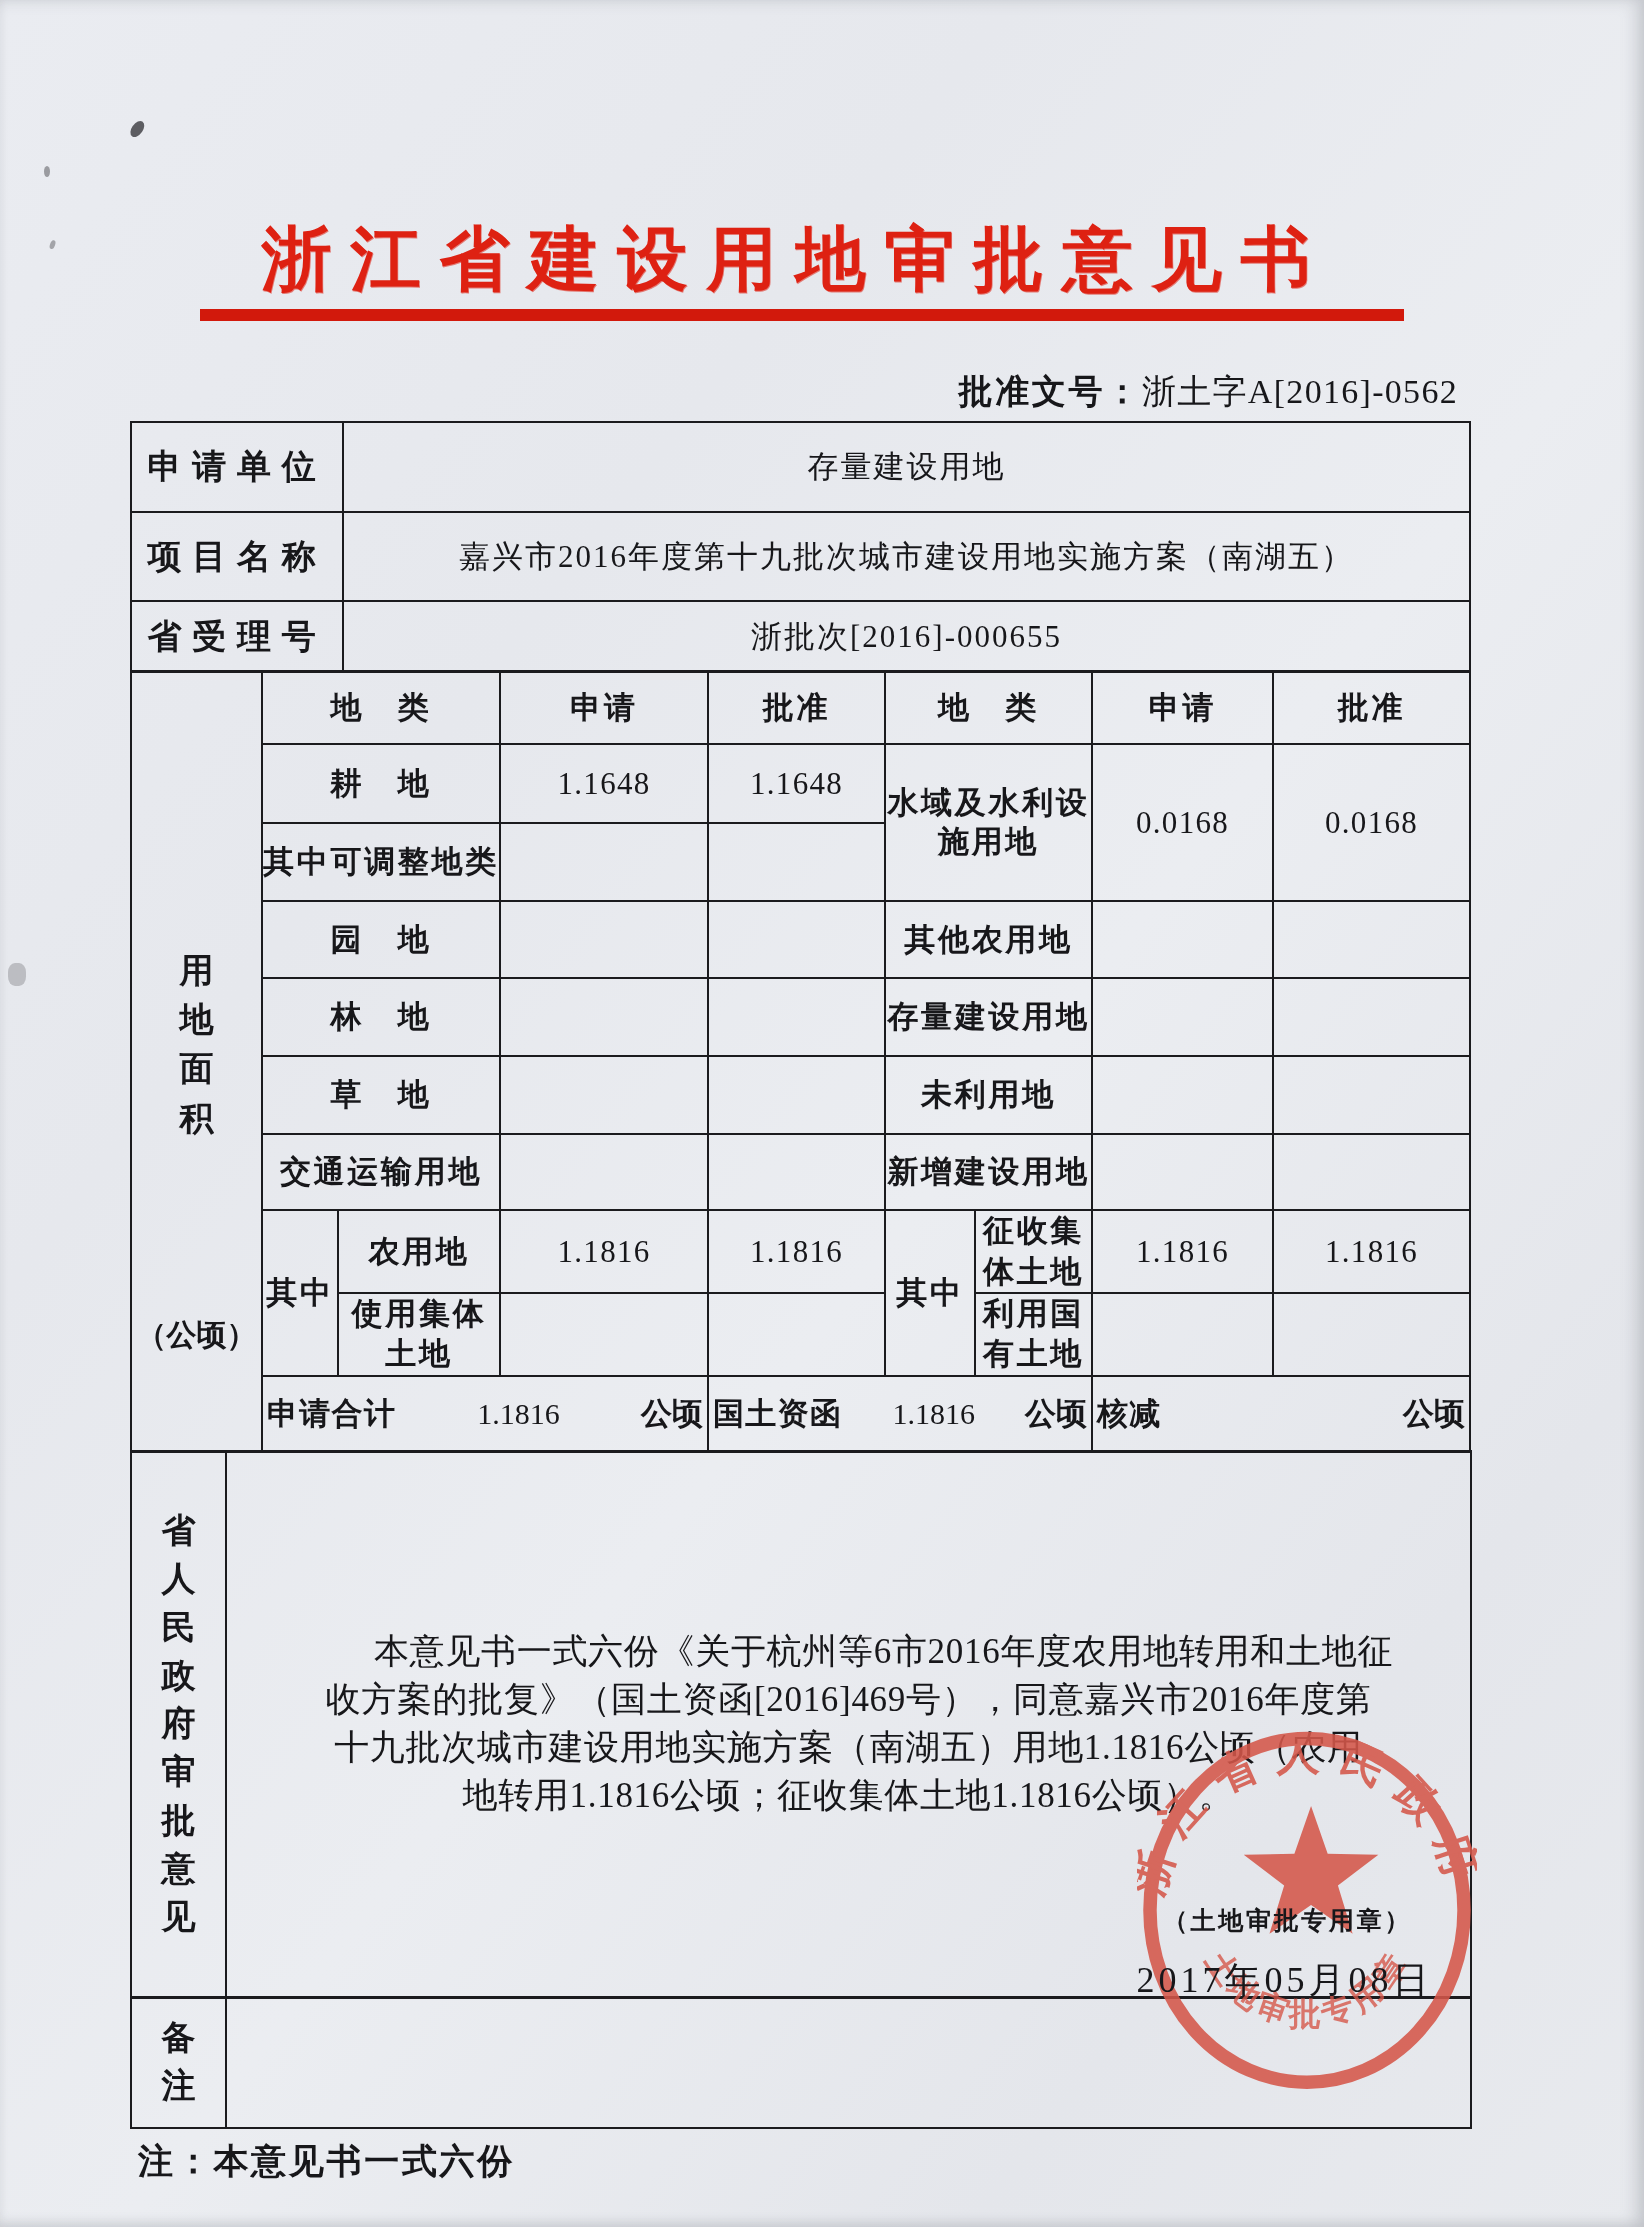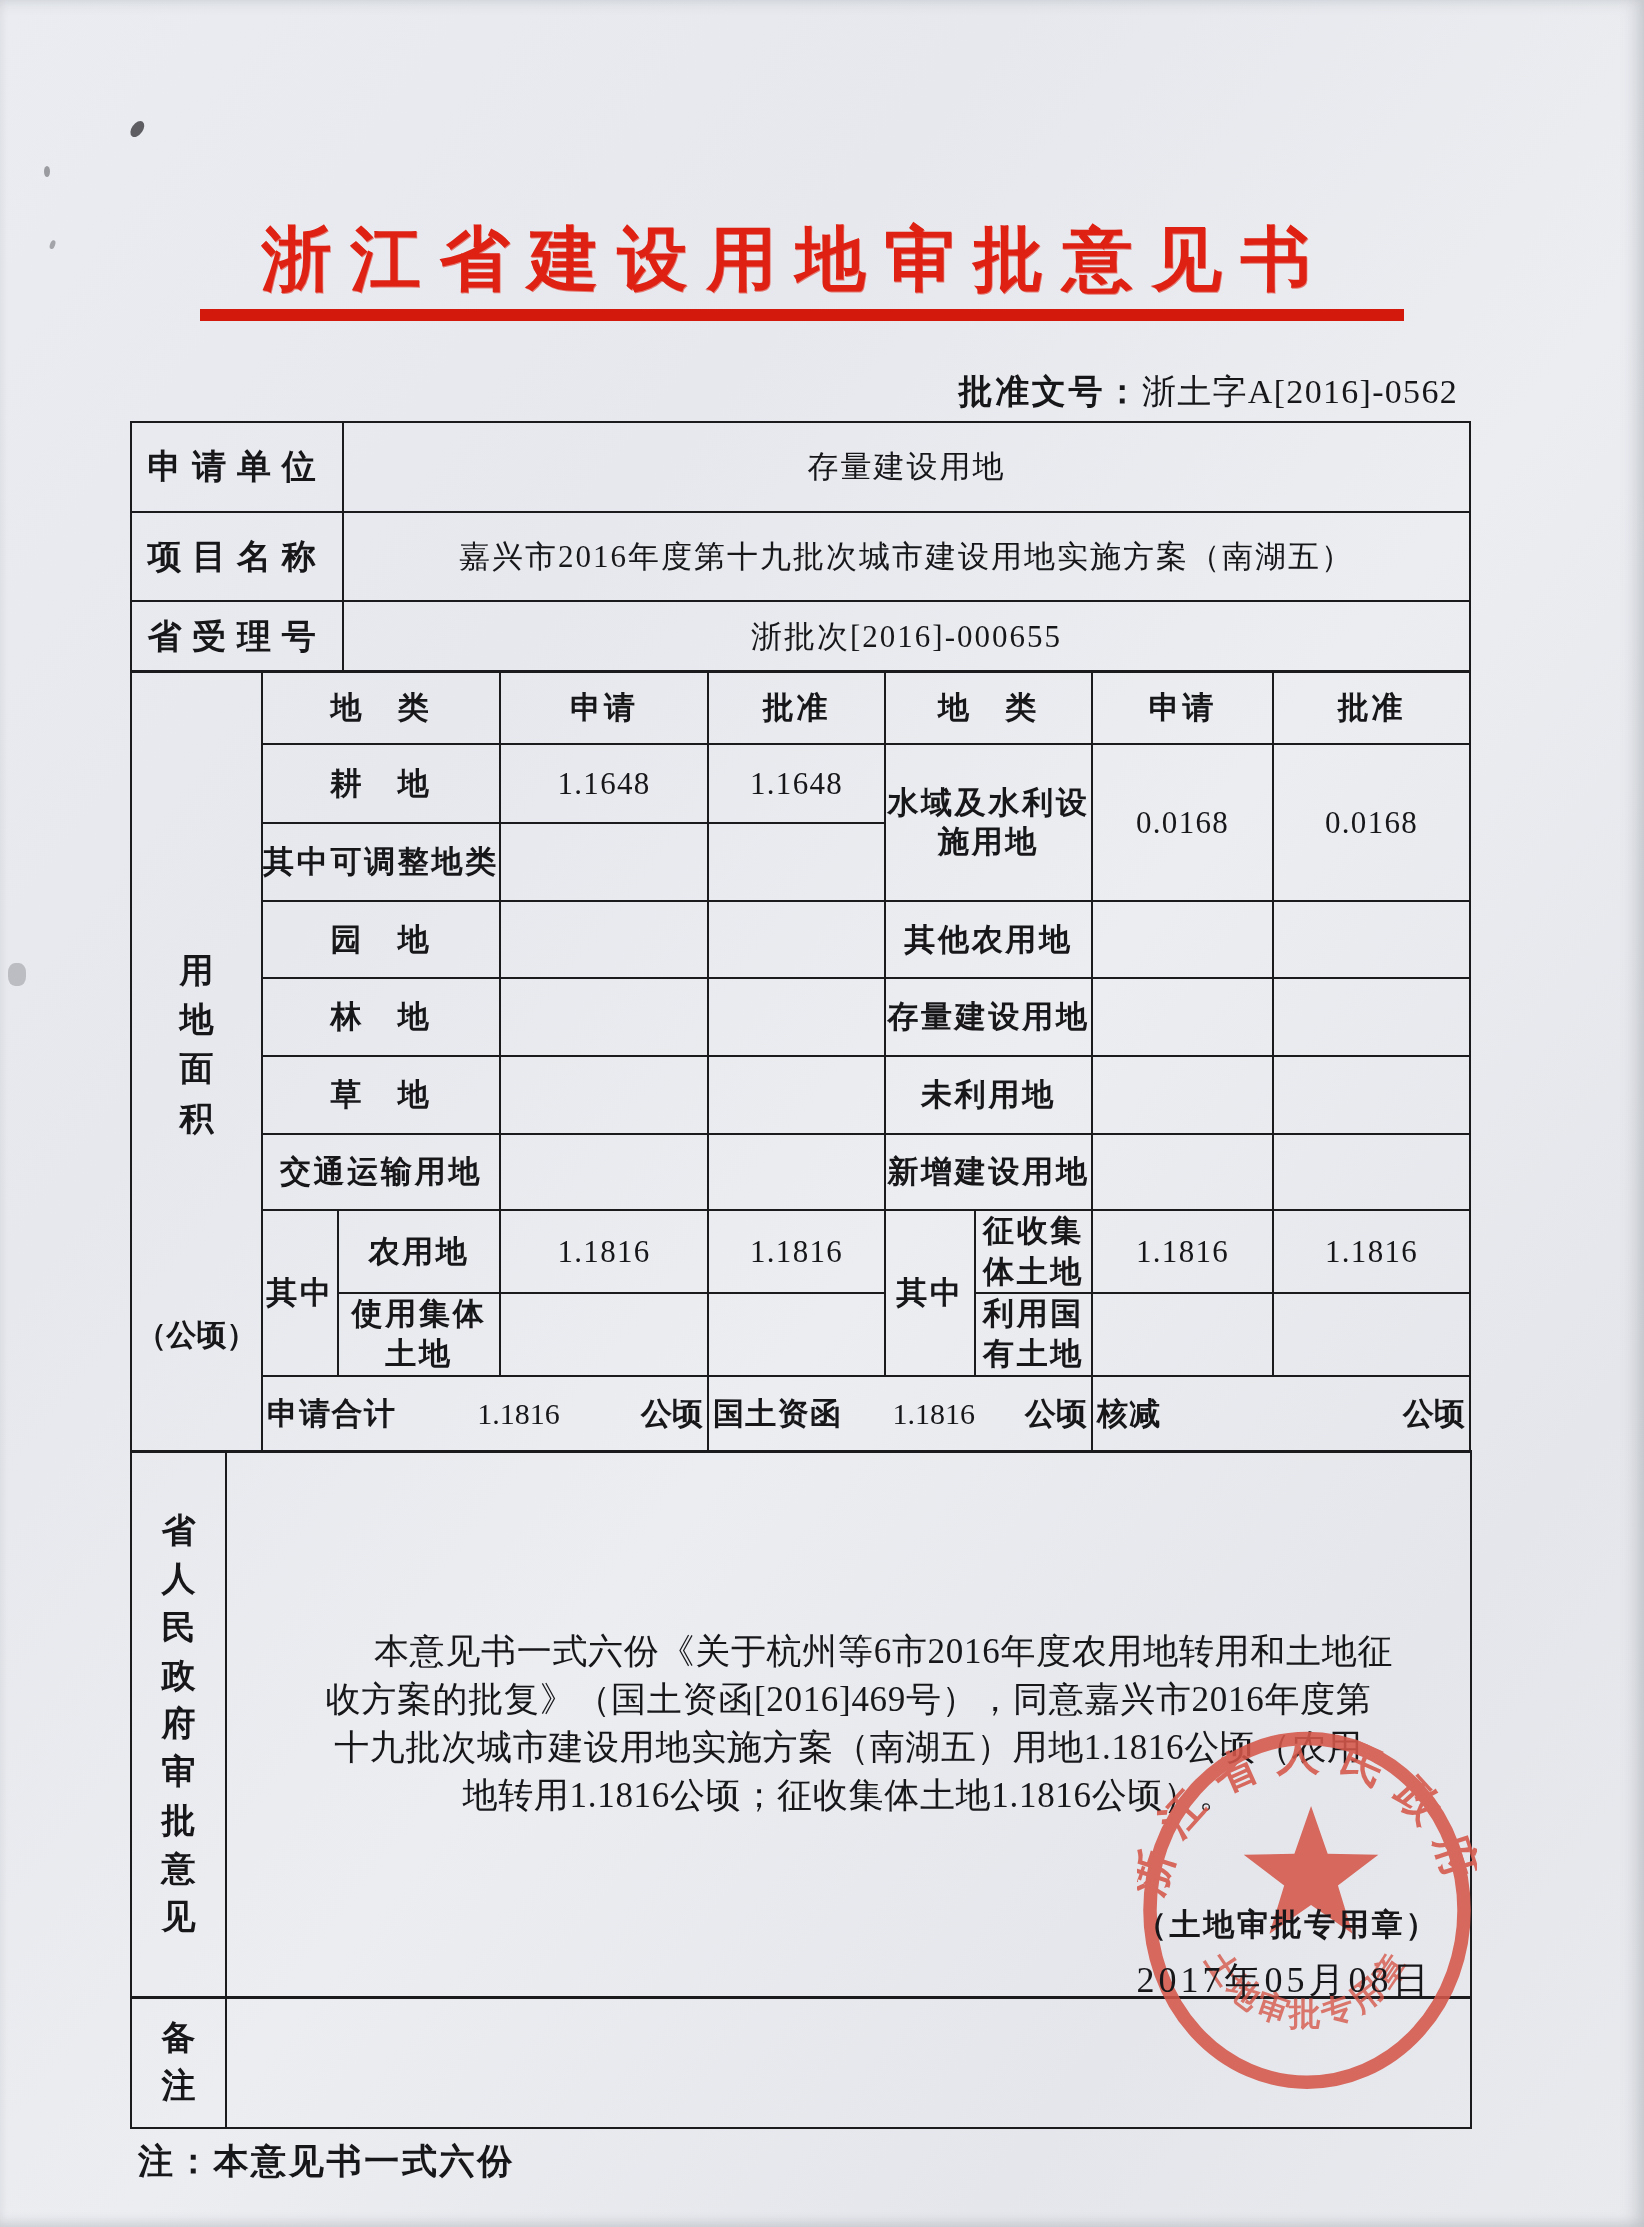--- a/index.html
+++ b/index.html
@@ -81,21 +81,21 @@
   }
   .opbody{vertical-align:top; text-align:left; padding:20px 27px 0 39px;}
   .opline{font-size:35px; line-height:48px; white-space:nowrap; letter-spacing:0.7px;}
   .opline.indent{text-indent:2em;}
 
   .footnote{position:absolute; left:138px; top:2138px; font-size:35px; font-weight:bold; letter-spacing:2.7px;}
 
   
   .stamp{position:absolute; left:1137px; top:1723px; width:340px; height:372px; z-index:3; opacity:.88;}
   .stamp-note{position:absolute; left:1109px; top:1904px; width:357px; text-align:center;
-    font-size:31px; letter-spacing:2.7px; z-index:4; font-weight:bold;}
+    font-size:25px; letter-spacing:2.7px; z-index:4; font-weight:bold;}
   .stamp-date{position:absolute; left:1109px; top:1956px; width:351px; text-align:center;
     font-size:36px; letter-spacing:4px; z-index:4;}
 </style>
 </head>
 <body>
 
 <div class="page">
 
   <div class="speck sp1"></div>
   <div class="speck sp2"></div>

